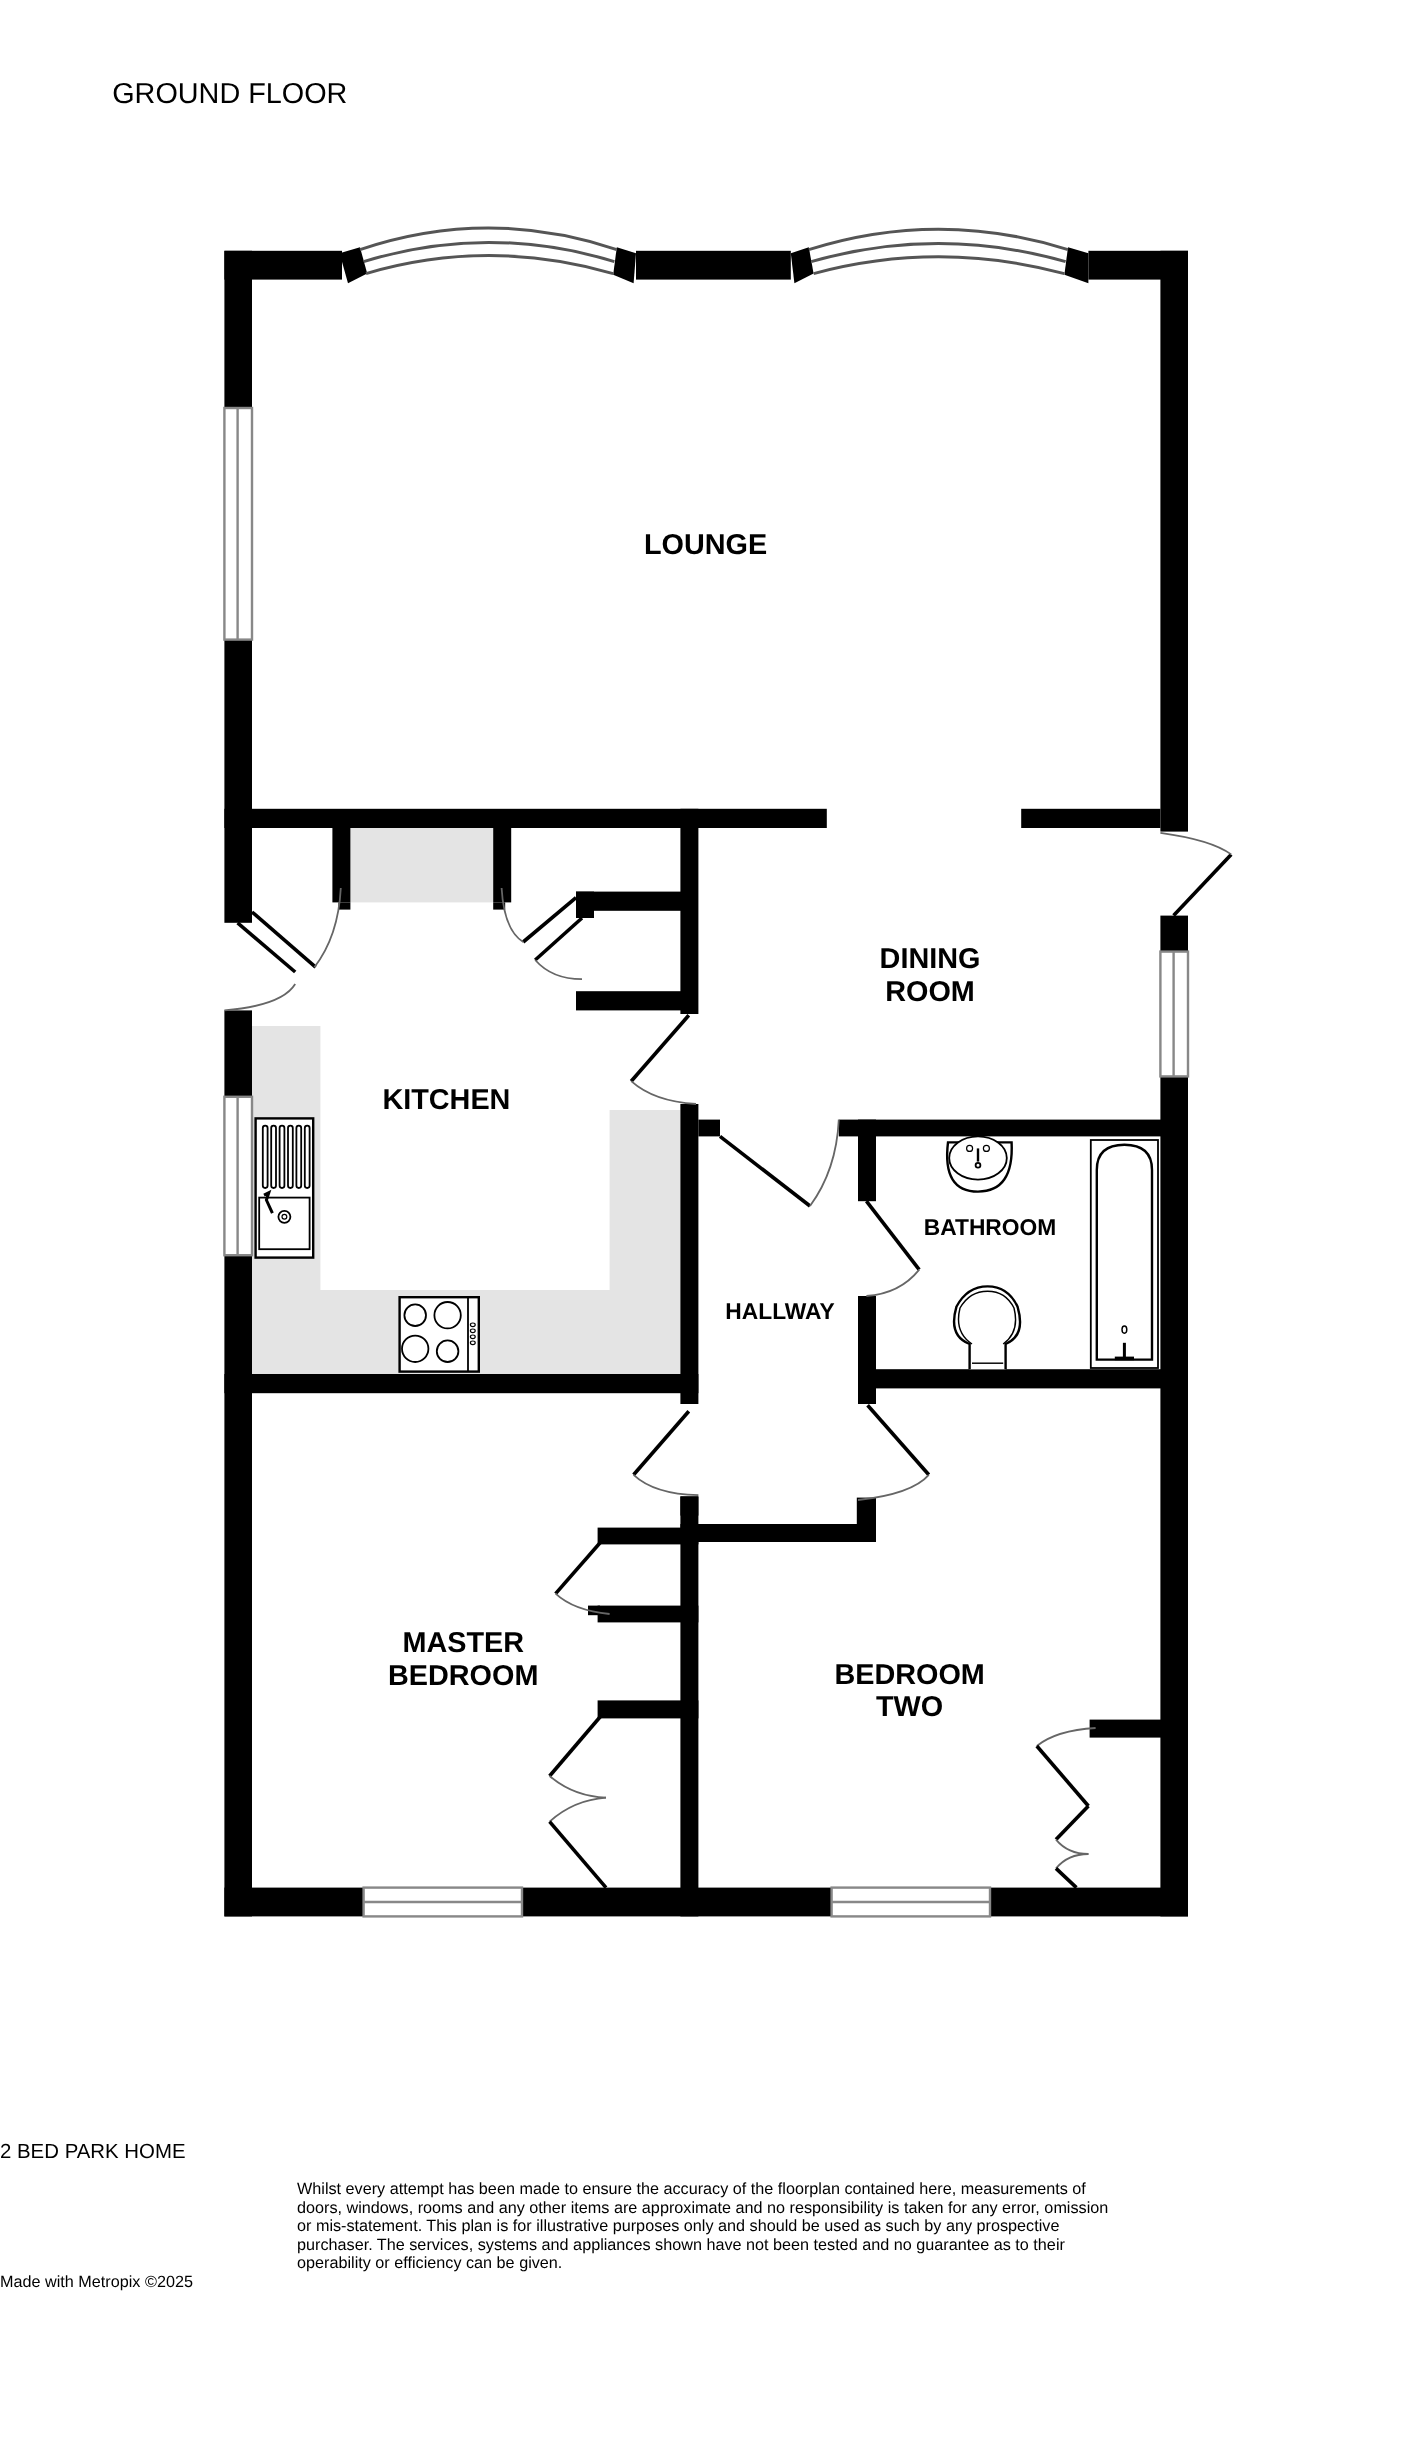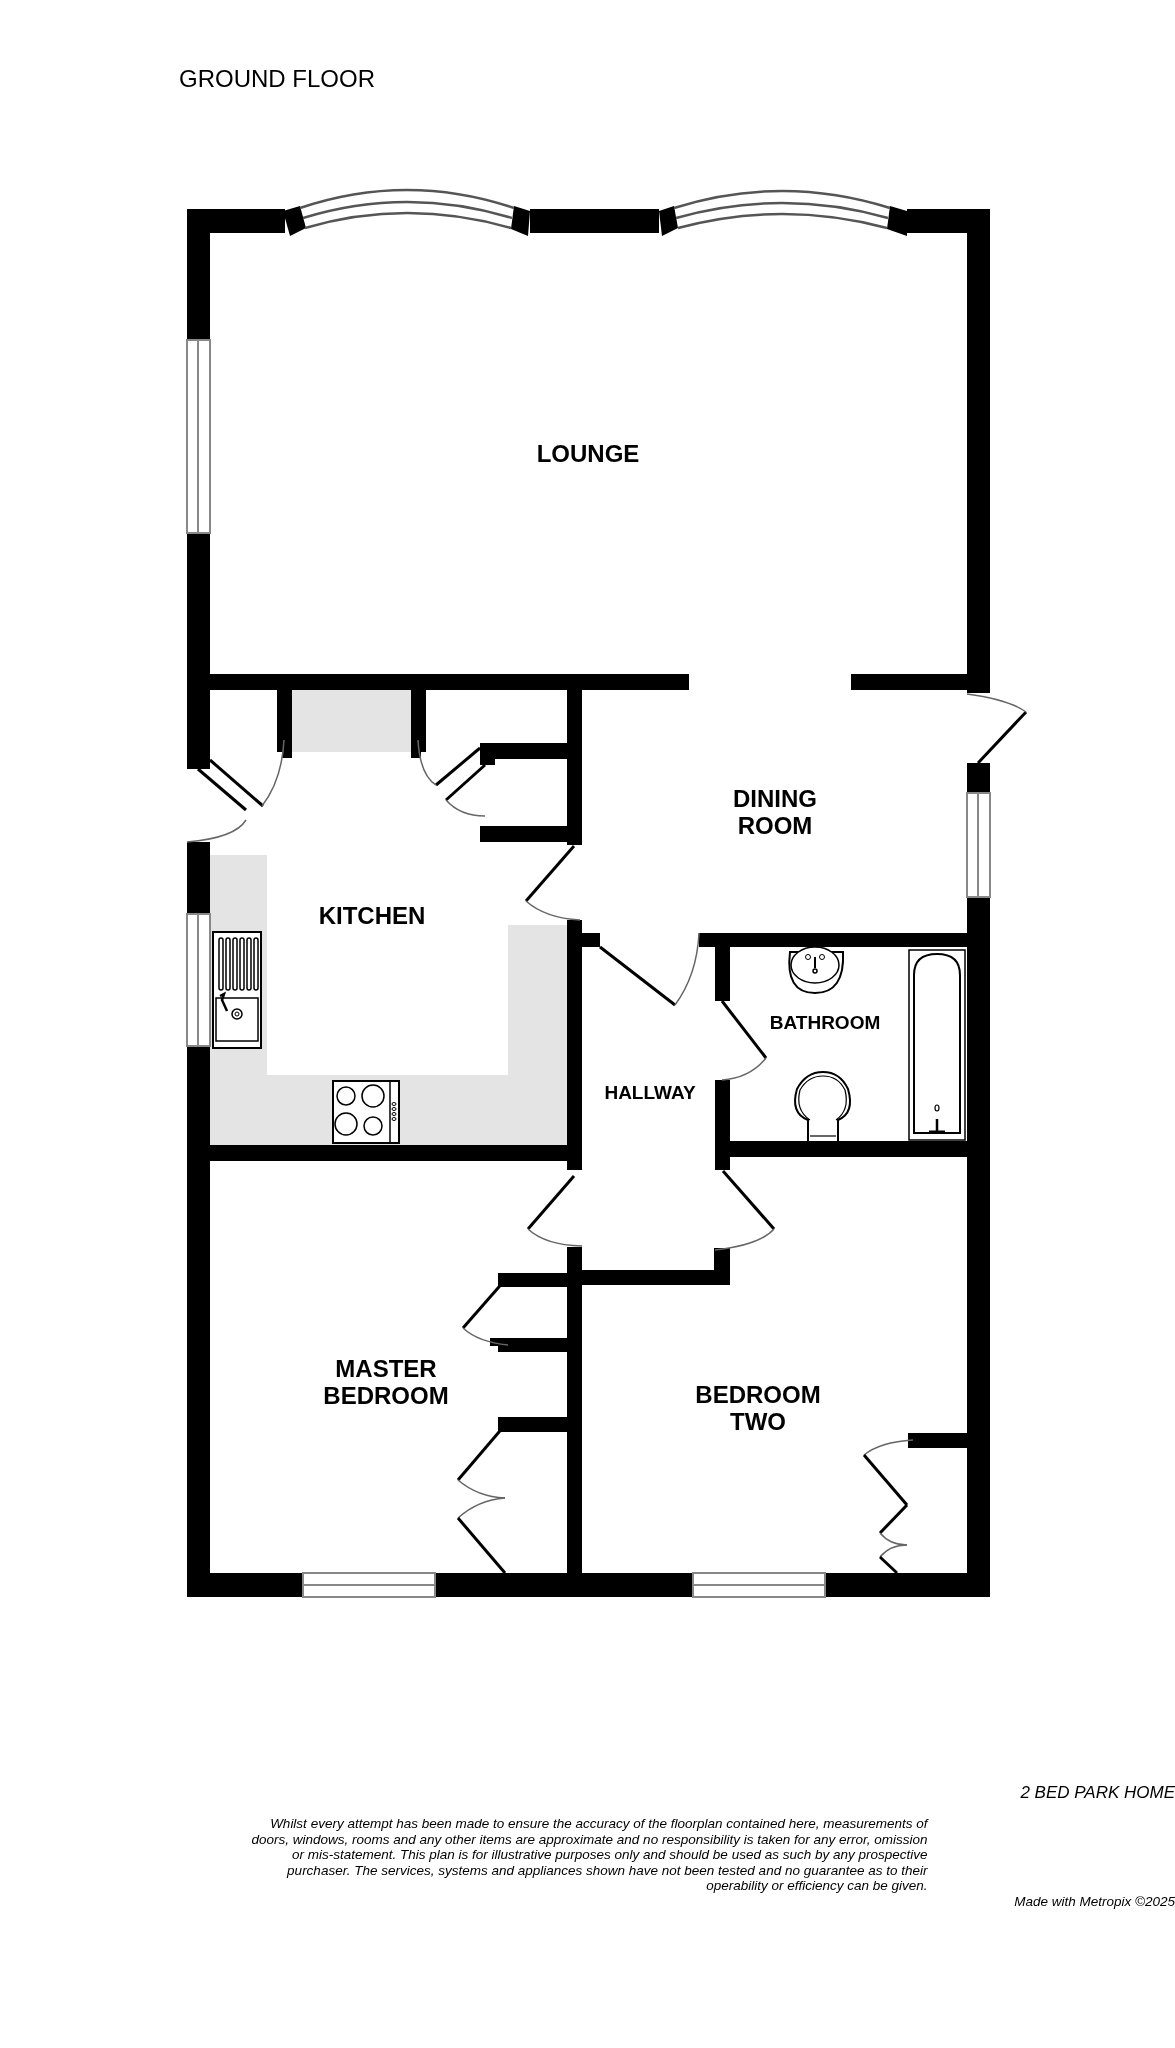--- a/index.html
+++ b/index.html
@@ -1,26 +1,26 @@
 <!DOCTYPE html>
 <html><head>
   <meta charset="utf-8">
   <style>
     html, body { margin: 0; padding: 0; background: #ffffff; }
     body { width: 1175px; height: 2048px; position: relative; overflow: hidden; font-family: "Liberation Sans", sans-serif; color: #000; }
-    .floor-title { position: absolute; left: 0; top: 64px; width: 375px; text-align: right; font-size: 24px; line-height: 30px; font-family: "Liberation Sans", sans-serif; }
+    .floor-title { position: absolute; left: 0; top: 64px; width: 375px; text-align: center; font-size: 24px; line-height: 30px; font-family: "Liberation Sans", sans-serif; }
     .floor-title div { white-space: nowrap; }
     .floor-title .t1 { padding-left: 8px; }
     svg.plan { position: absolute; left: 0; top: 0; }
     .room-label { font-family: "Liberation Sans", sans-serif; font-weight: bold; fill: #000; text-anchor: middle; }
-    .footer-block { position: absolute; left: 0; top: 1782px; width: 1175px; text-align: right; font-style: italic; }
+    .footer-block { position: absolute; left: 0; top: 1782px; width: 1175px; text-align: left; }
     .footer-block .subtitle { font-size: 17px; line-height: 22px; }
     .footer-block .total { font-size: 18px; line-height: 22px; margin-top: 14px; }
     .footer-block .disclaimer { font-size: 13.5px; line-height: 15.5px; width: 680px; margin: 12px auto 0; }
-    .footer-block .credit { font-size: 13.5px; line-height: 15.5px; padding-left: 21px; }
+    .footer-block .credit { font-size: 13.5px; line-height: 15.5px; }
   </style>
 </head>
 <body>
 
 <div class="floor-title">
   <div class="t1">GROUND FLOOR</div>
 </div>
 
 <svg class="plan" width="1175" height="2048" viewBox="0 0 1175 2048" xmlns="http://www.w3.org/2000/svg">
 

